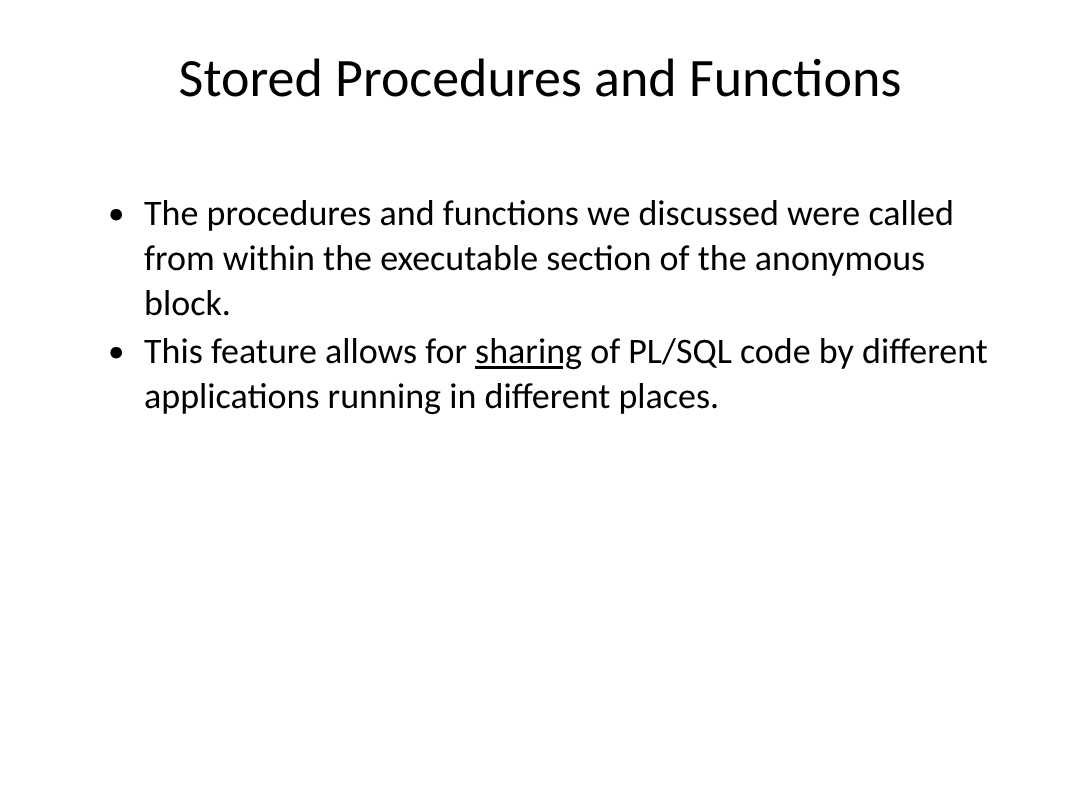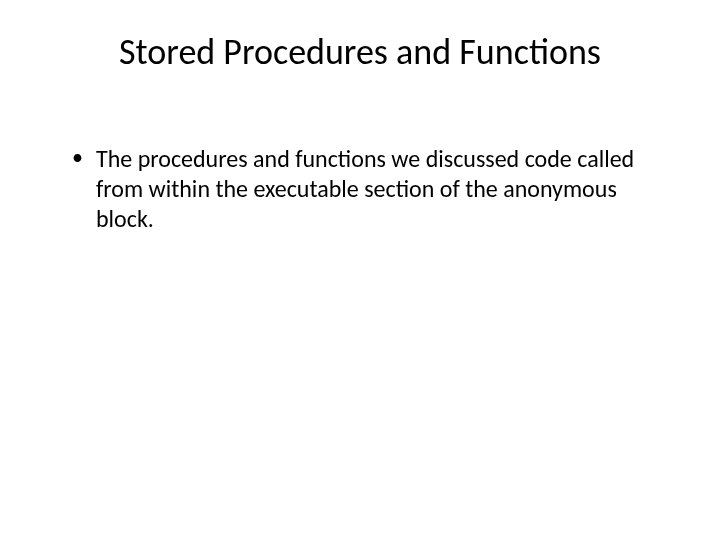--- a/index.html
+++ b/index.html
@@ -9,21 +9,21 @@
       background: #fff;
       font-family: Calibri, "Segoe UI", Arial, sans-serif;
       color: #000;
       padding: 20px 40px 40px 40px;
     }
     .title {
       font-size: 36px;
       font-weight: 400;
       text-align: center;
       margin-top: 10px;
-      margin-bottom: 70px;
+      margin-bottom: 54px;
       padding: 0 20px;
     }
     .content {
       padding: 0 10px 0 30px;
     }
     .bullet-list {
       list-style: none;
     }
     .bullet-item {
       font-size: 24px;
@@ -41,15 +41,16 @@
     }
     .underline { text-decoration: underline; }
   </style>
 </head>
 <body>
 
 <h1 class="title">Stored Procedures and Functions</h1>
 
 <div class="content">
   <ul class="bullet-list">
-    <li class="bullet-item"><span>The procedures and functions we discussed code called from within the executable section of the anonymous block.</span><span class="underline"></span><span></span></li>
+    <li class="bullet-item"><span>The procedures and functions we discussed were called from within the executable section of the anonymous block.</span><span class="underline"></span><span></span></li>
+    <li class="bullet-item"><span>This feature allows for </span><span class="underline">sharing</span><span> of PL/SQL code by different applications running in different places.</span></li>
   </ul>
 </div>
 
 </body></html>

